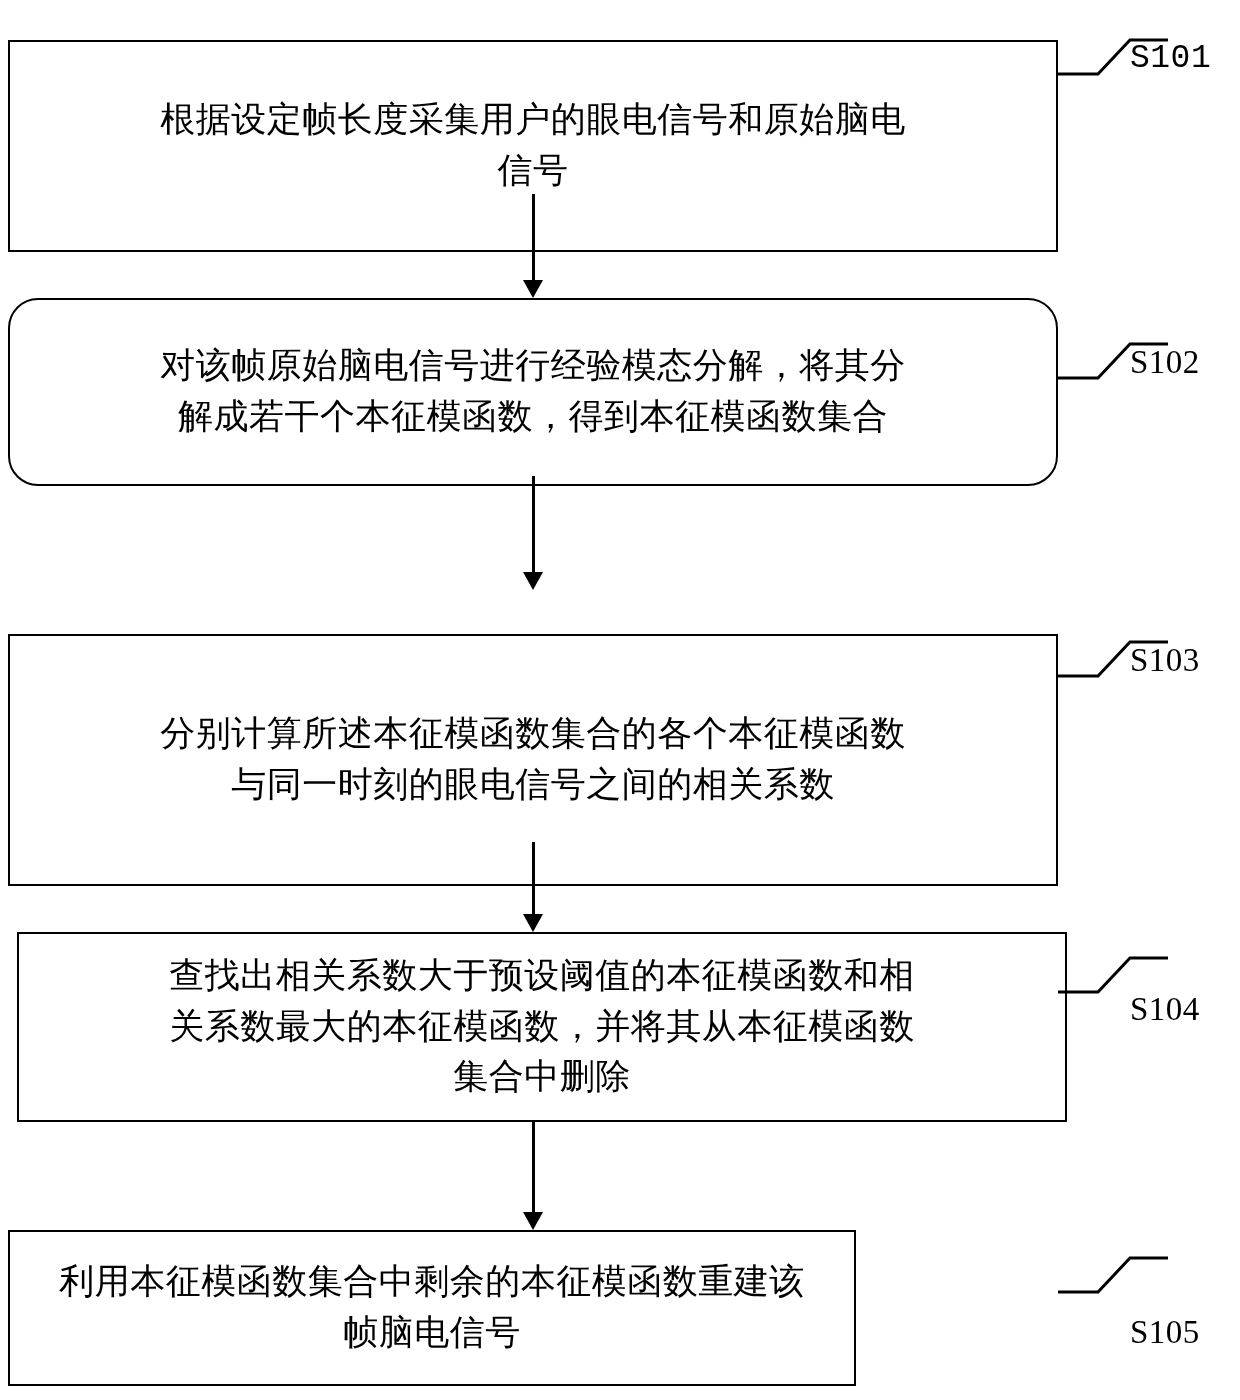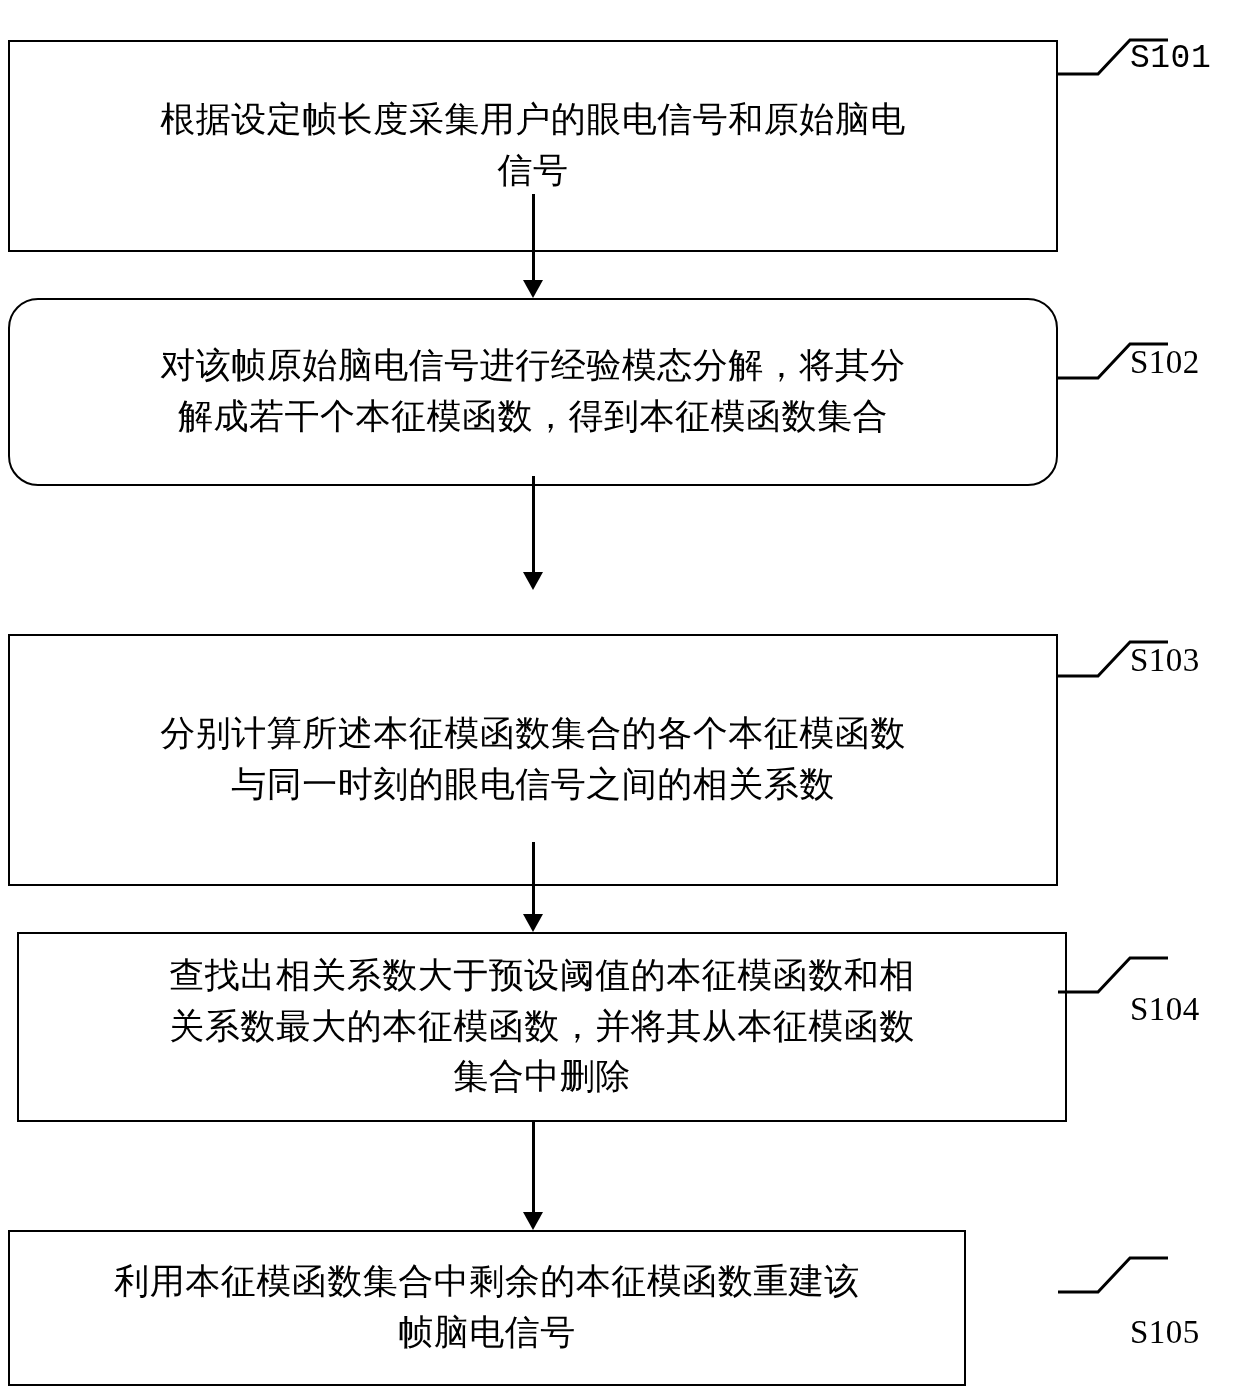--- a/index.html
+++ b/index.html
@@ -127,21 +127,21 @@
   <svg class="leader" style="left:1058px; top:948px; width:110px; height:48px;" viewBox="0 0 110 48">
     <path d="M0 44 L40 44 L72 10 L110 10" stroke="#000" stroke-width="3" fill="none"></path>
   </svg>
   <div class="tag" style="left:1130px; top:958px;margin-top:33px;">S104</div>
 
   <div class="arrow" style="left:532px; top:1122px; height:108px;">
     <div class="shaft" style="height:90px;"></div>
     <div class="head" style="top:90px;"></div>
   </div>
 
-  <div class="step" style="left:8px; top:1230px; width:958px; height:156px;">
+  <div class="step" style="left:8px; top:1230px; width:848px; height:156px;">
     <div class="step-text">利用本征模函数集合中剩余的本征模函数重建该
 帧脑电信号</div>
   </div>
   <svg class="leader" style="left:1058px; top:1248px; width:110px; height:48px;" viewBox="0 0 110 48">
     <path d="M0 44 L40 44 L72 10 L110 10" stroke="#000" stroke-width="3" fill="none"></path>
   </svg>
   <div class="tag" style="left:1130px; top:1314px;">S105</div>
 
 </div>
 

